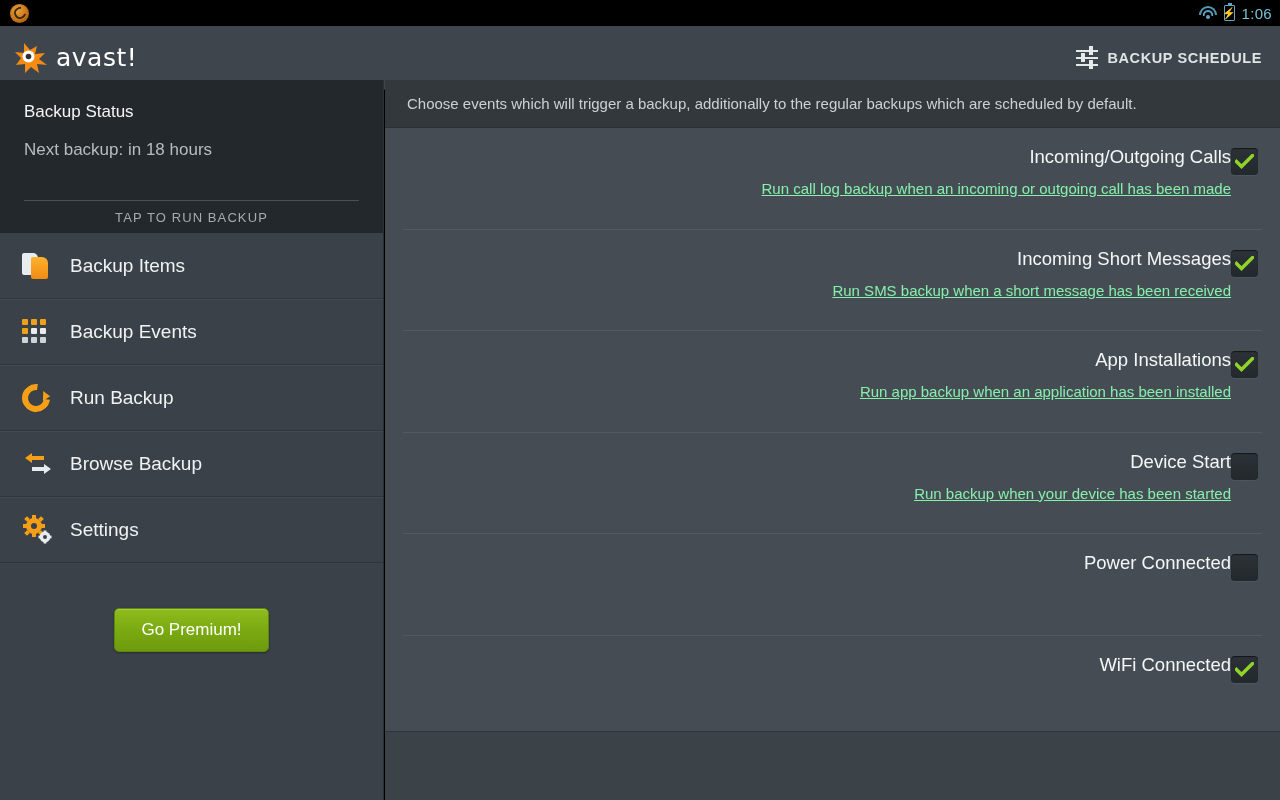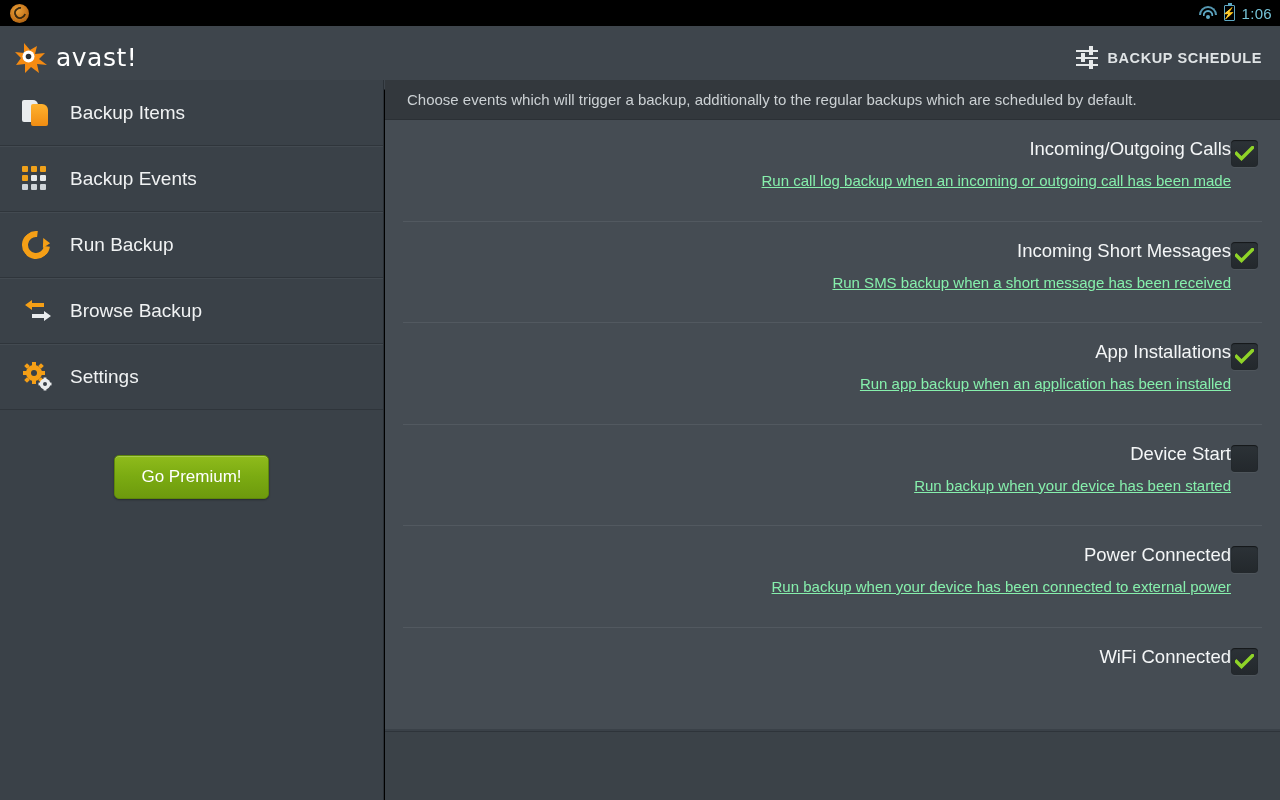--- a/index.html
+++ b/index.html
@@ -145,21 +145,21 @@
     padding: 11px 26px; box-shadow: 0 1px 2px rgba(0,0,0,.35), inset 0 1px 0 rgba(255,255,255,.22);
     cursor: pointer;
   }
 
   
   .content {
     position: absolute; top: 80px; left: 385px; width: 895px; height: 720px;
     background: #3a4148;
   }
   .content-hint {
-    height: 40px; background: #33383d; border-bottom: 1px solid #2b3035;
+    height: 48px; background: #33383d; border-bottom: 1px solid #2b3035;
     display: flex; align-items: center; padding-left: 22px;
     color: #ccd1d4; font-size: 15px;
   }
   .list-panel { background: #454c53; }
   .event-row {
     position: relative; height: 101.5px; padding: 18px 22px 0 22px;
     display: flex; align-items: flex-start; text-align: right;
   }
   .event-text { flex: 1; }
   .event-title { color: #f4f6f7; font-size: 18.5px; margin-bottom: 12px; }
@@ -220,20 +220,26 @@
         <div class="kn" style="left:5px; top:5px"></div>
         <div class="ln" style="top:16px"></div>
         <div class="kn" style="left:13px; top:12px"></div>
       </div>
       <div class="ab-label">BACKUP SCHEDULE</div>
     </div>
   </div>
 
   <div class="sidebar tex">
 
+    <div class="status-panel">
+      <div class="sp-title">Backup Status</div>
+      <div class="sp-sub">Next backup: in 18 hours</div>
+      <div class="sp-divider"></div>
+      <div class="sp-tap">TAP TO RUN BACKUP</div>
+    </div>
 
     <div class="menu">
 
       <div class="menu-item">
         <div class="menu-icon">
           <div class="ic-items">
               <div class="back"></div>
               <div class="front"></div>
             </div>
         </div>
@@ -366,21 +372,20 @@
           <div class="event-title">Device Start</div>
           <div class="event-desc">Run backup when your device has been started</div>
         </div>
         <div class="cbox"></div>
         <div class="row-sep"></div>
       </div>
 
       <div class="event-row">
         <div class="event-text">
           <div class="event-title">Power Connected</div>
-          <div class="event-desc">Run backup when your device has been connected to external power</div>
         </div>
         <div class="cbox"></div>
         <div class="row-sep"></div>
       </div>
 
       <div class="event-row">
         <div class="event-text">
           <div class="event-title">WiFi Connected</div>
         </div>
         <div class="cbox">

